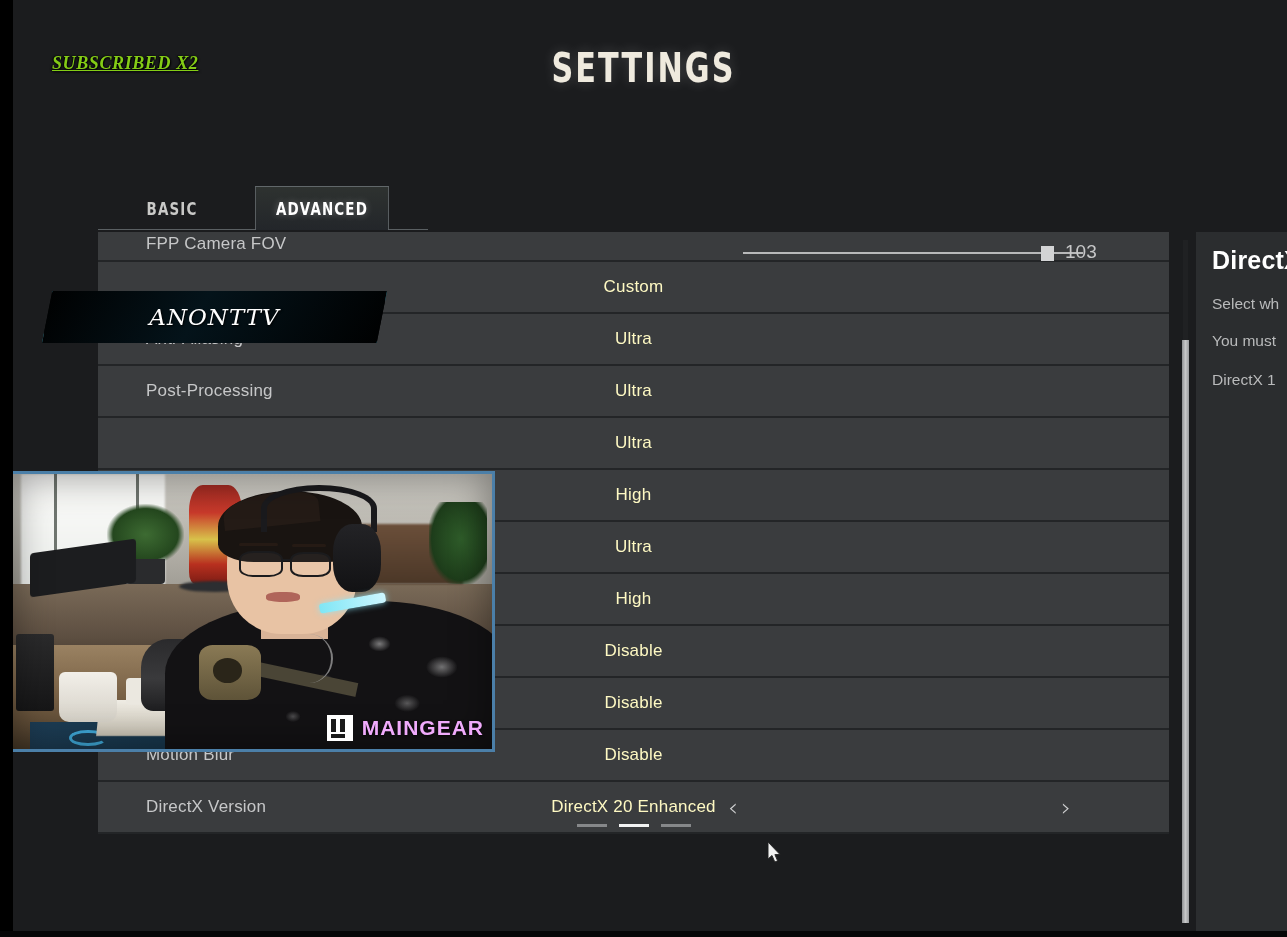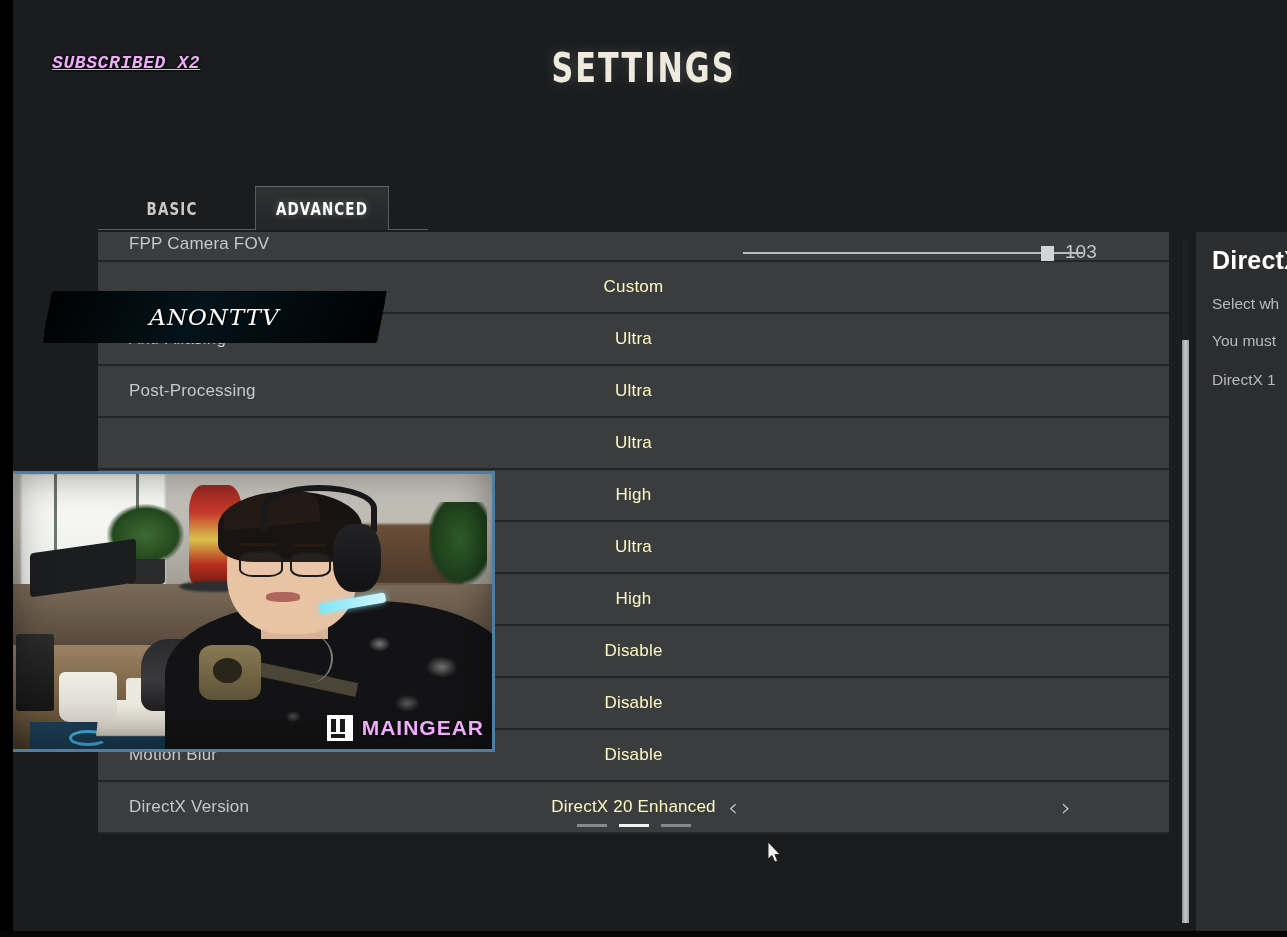--- a/index.html
+++ b/index.html
@@ -88,21 +88,21 @@
     overflow:hidden;
   }
   .row {
     position:relative;
     height:52px;
     background:#3a3c3e;
     border-bottom:2px solid #232527;
     display:flex; align-items:center;
   }
   .row .lbl {
-    position:absolute; left:31px;
+    position:absolute; left:48px;
     font-size:17px; color:#c6c7c8;
     letter-spacing:.2px;
     white-space:nowrap;
   }
   .row .val {
     position:absolute; left:0; right:0; text-align:center;
     font-size:17px; color:#fef9c3;
     letter-spacing:.2px;
   }
   .row.first { height:30px; border-bottom:2px solid #232527; }
@@ -161,23 +161,23 @@
     display:flex; align-items:center; justify-content:center;
   }
   .alert-name {
     font-family:"DejaVu Serif","Liberation Serif", serif;
     font-style:italic; font-weight:400;
     font-size:23px; color:#ffffff; letter-spacing:1px;
     text-shadow:1px 1px 2px #000;
   }
   .alert-sub {
     position:absolute; left:52px; top:53px;
-    font-family:Liberation Mono, monospace;
+    font-family:Liberation Serif, serif;
     font-style:italic; font-weight:700;
-    font-size:18px; color:#f0abfc; letter-spacing:.6px;
+    font-size:18px; color:#84cc16; letter-spacing:.6px;
     text-decoration:underline;
     text-shadow:1px 1px 2px #000, -1px 0 2px #000;
     white-space:nowrap;
   }
 
   
   .cam {
     position:absolute; left:8px; top:471px; width:487px; height:281px;
     border:3px solid #4b7fa8;
     z-index:45;

